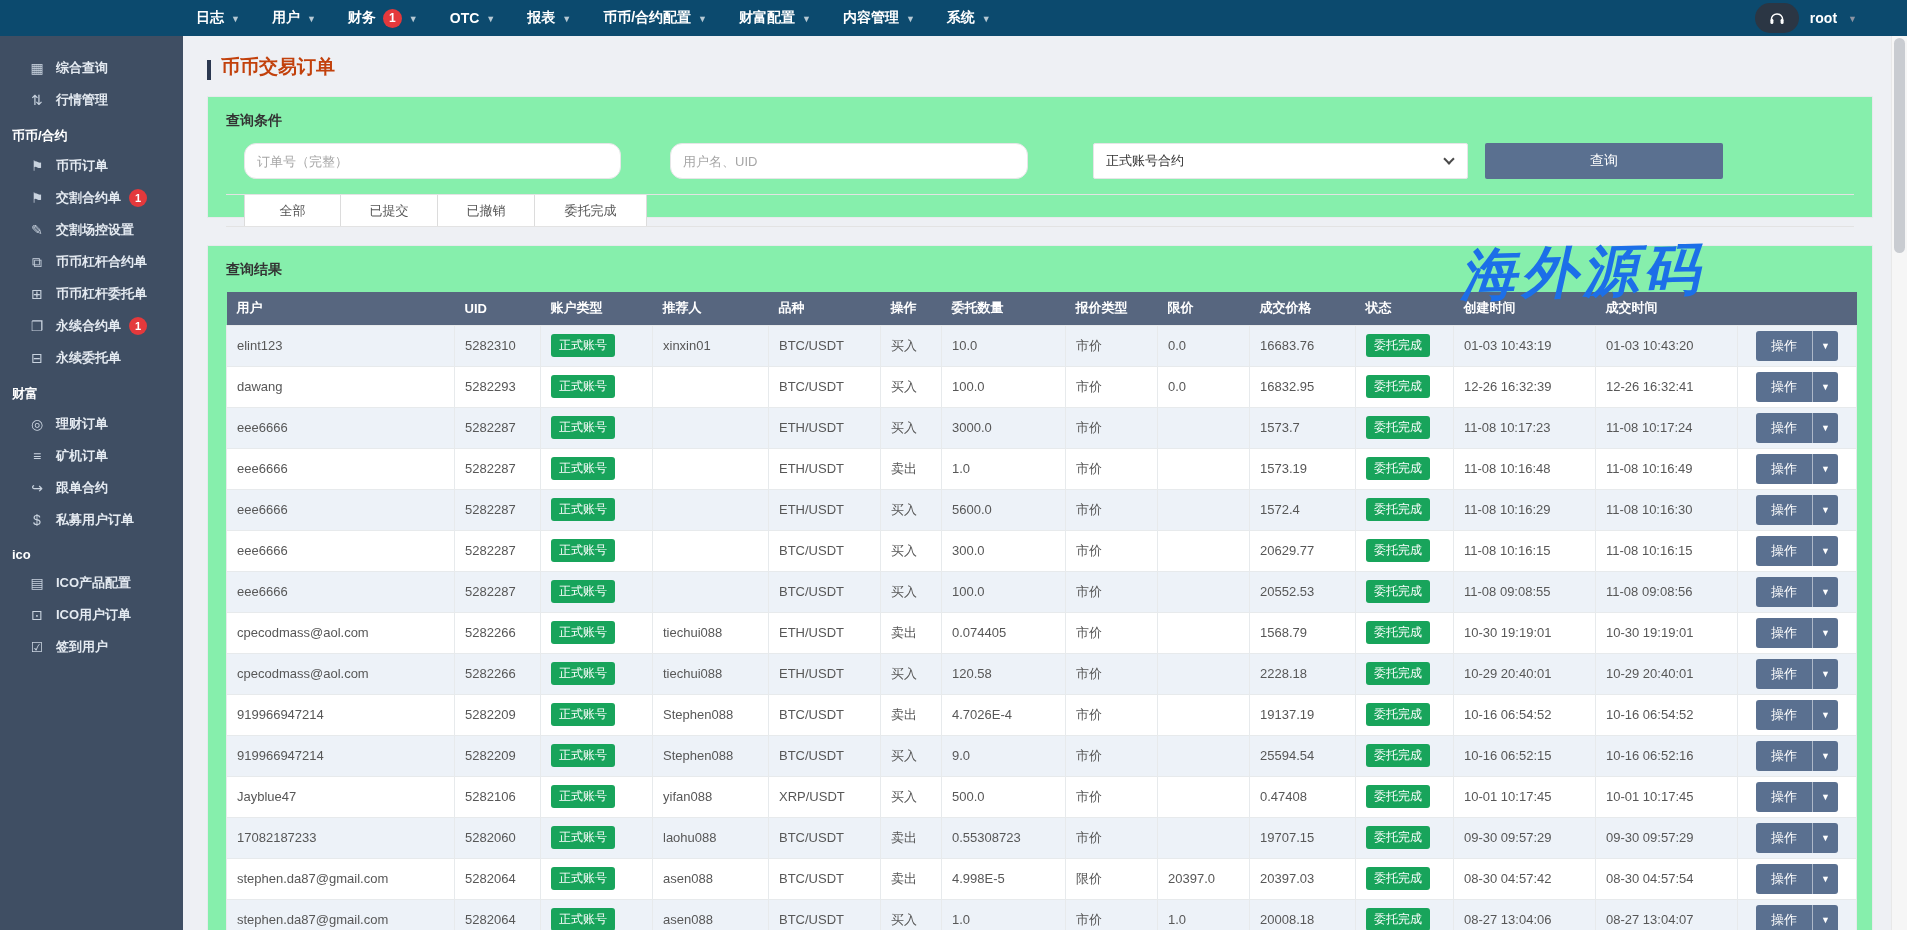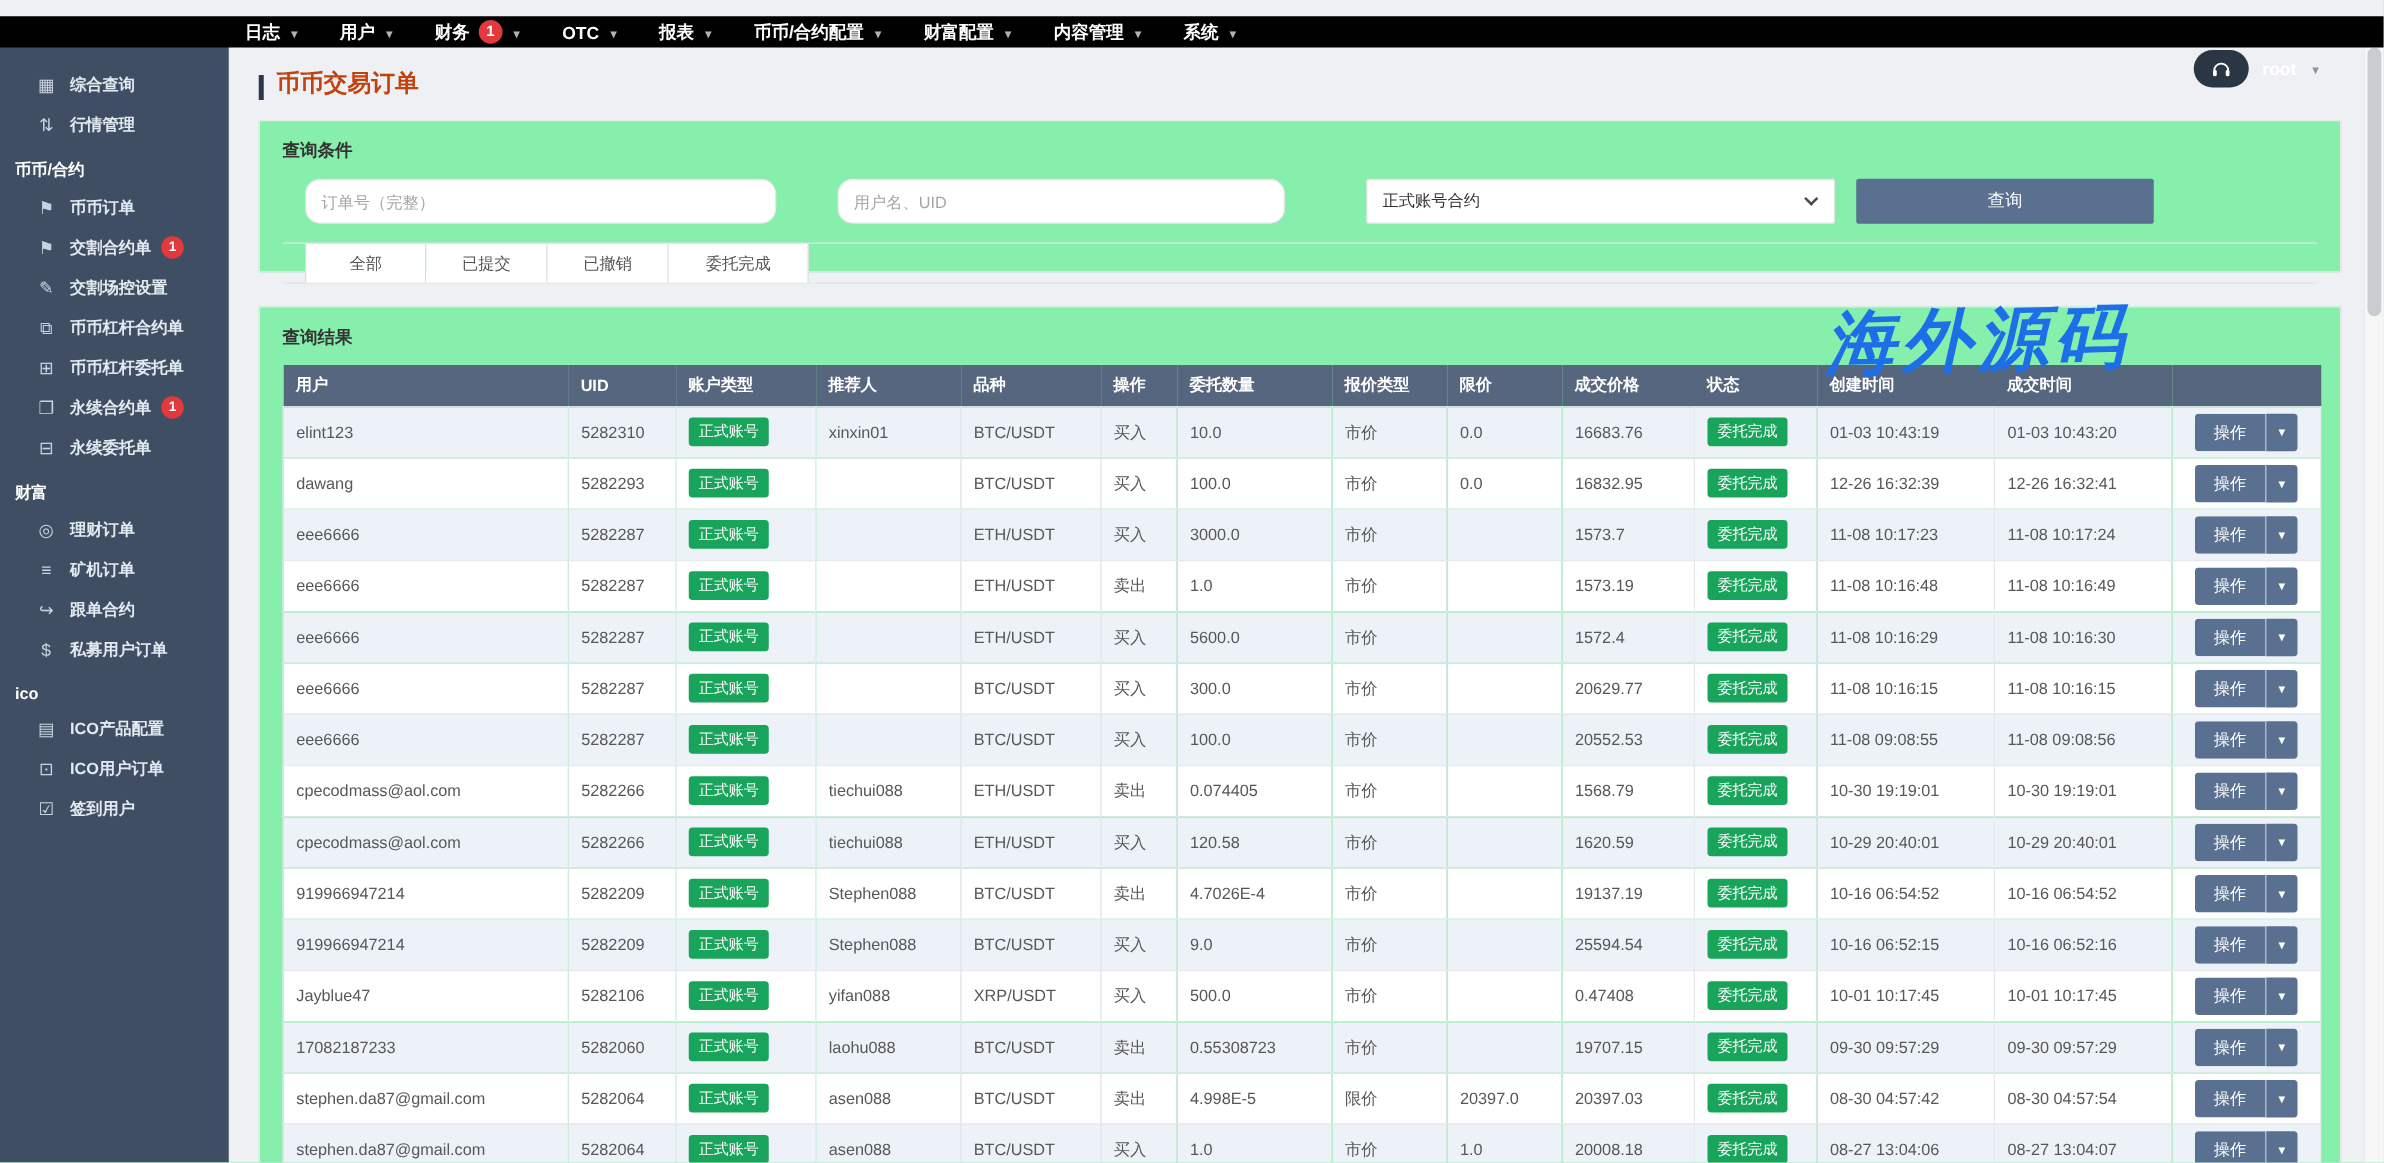--- a/index.html
+++ b/index.html
@@ -3,28 +3,28 @@
 <meta charset="utf-8">
 <style>
   *{box-sizing:border-box;margin:0;padding:0;}
   :root{
     --c-green:#18a45b; --c-slate:#5a7090; --c-thead:#57667f; --c-red:#e4393c; --c-wm:#1c6fe8;
   }
   body{width:1907px;height:930px;overflow:hidden;background:#eef0f4;position:relative;
        font-family:"Liberation Sans","DejaVu Sans",sans-serif;}
 
   
-  .topbar{position:absolute;top:13px;left:0;width:1907px;height:25px;background:#000000;z-index:20;
+  .topbar{position:absolute;top:0;left:0;width:1907px;height:36px;background:#0c4a6e;z-index:20;
           display:flex;align-items:center;}
   .topnav{display:flex;align-items:center;margin-left:196px;gap:32px;}
   .nav-item{display:flex;align-items:center;gap:7px;color:#fff;font-size:14px;font-weight:bold;cursor:pointer;white-space:nowrap;}
   .nav-caret{color:rgba(255,255,255,.7);font-size:9px;margin-top:2px;}
   .nav-badge{background:var(--c-red);color:#fff;border-radius:50%;width:19px;height:19px;line-height:19px;
              text-align:center;font-size:12px;font-weight:bold;}
-  .topbar-right{position:absolute;right:50px;top:0;height:36px;display:flex;align-items:center;gap:11px;margin-top:24px;}
+  .topbar-right{position:absolute;right:50px;top:0;height:36px;display:flex;align-items:center;gap:11px;}
   .avatar-circle{width:44px;height:30px;background:#2b3644;border-radius:15px;display:flex;align-items:center;justify-content:center;cursor:pointer;}
   .username{color:#fff;font-weight:bold;font-size:14px;cursor:pointer;}
   .user-caret{color:#8b94a3;font-size:9px;margin-top:2px;}
 
   
   .sidebar{position:absolute;top:36px;left:0;width:183px;height:894px;background:#3f4e63;padding-top:16px;}
   .side-item{display:flex;align-items:center;height:32px;padding-left:27px;color:#e4eaf1;font-size:13px;font-weight:bold;cursor:pointer;}
   .side-item .icon{width:20px;margin-right:9px;color:#c9d3df;font-size:14px;text-align:center;font-weight:normal;flex:none;}
   .side-section{padding:11px 0 5px 12px;color:#fff;font-size:13px;font-weight:bold;}
   .side-badge{margin-left:8px;background:var(--c-red);color:#fff;border-radius:50%;width:18px;height:18px;
@@ -413,21 +413,21 @@
             <tr>
               <td>cpecodmass@aol.com</td>
               <td>5282266</td>
               <td><span class="badge">正式账号</span></td>
               <td>tiechui088</td>
               <td>ETH/USDT</td>
               <td>买入</td>
               <td>120.58</td>
               <td>市价</td>
               <td></td>
-              <td>1620.59</td>
+              <td>2228.18</td>
               <td><span class="badge">委托完成</span></td>
               <td>10-29 20:40:01</td>
               <td>10-29 20:40:01</td>
               <td class="cell-actions"><div class="split-btn">
                   <span class="split-main">操作</span>
                   <span class="split-caret">▼</span>
                 </div></td>
             </tr>
             <tr>
               <td>919966947214</td>

